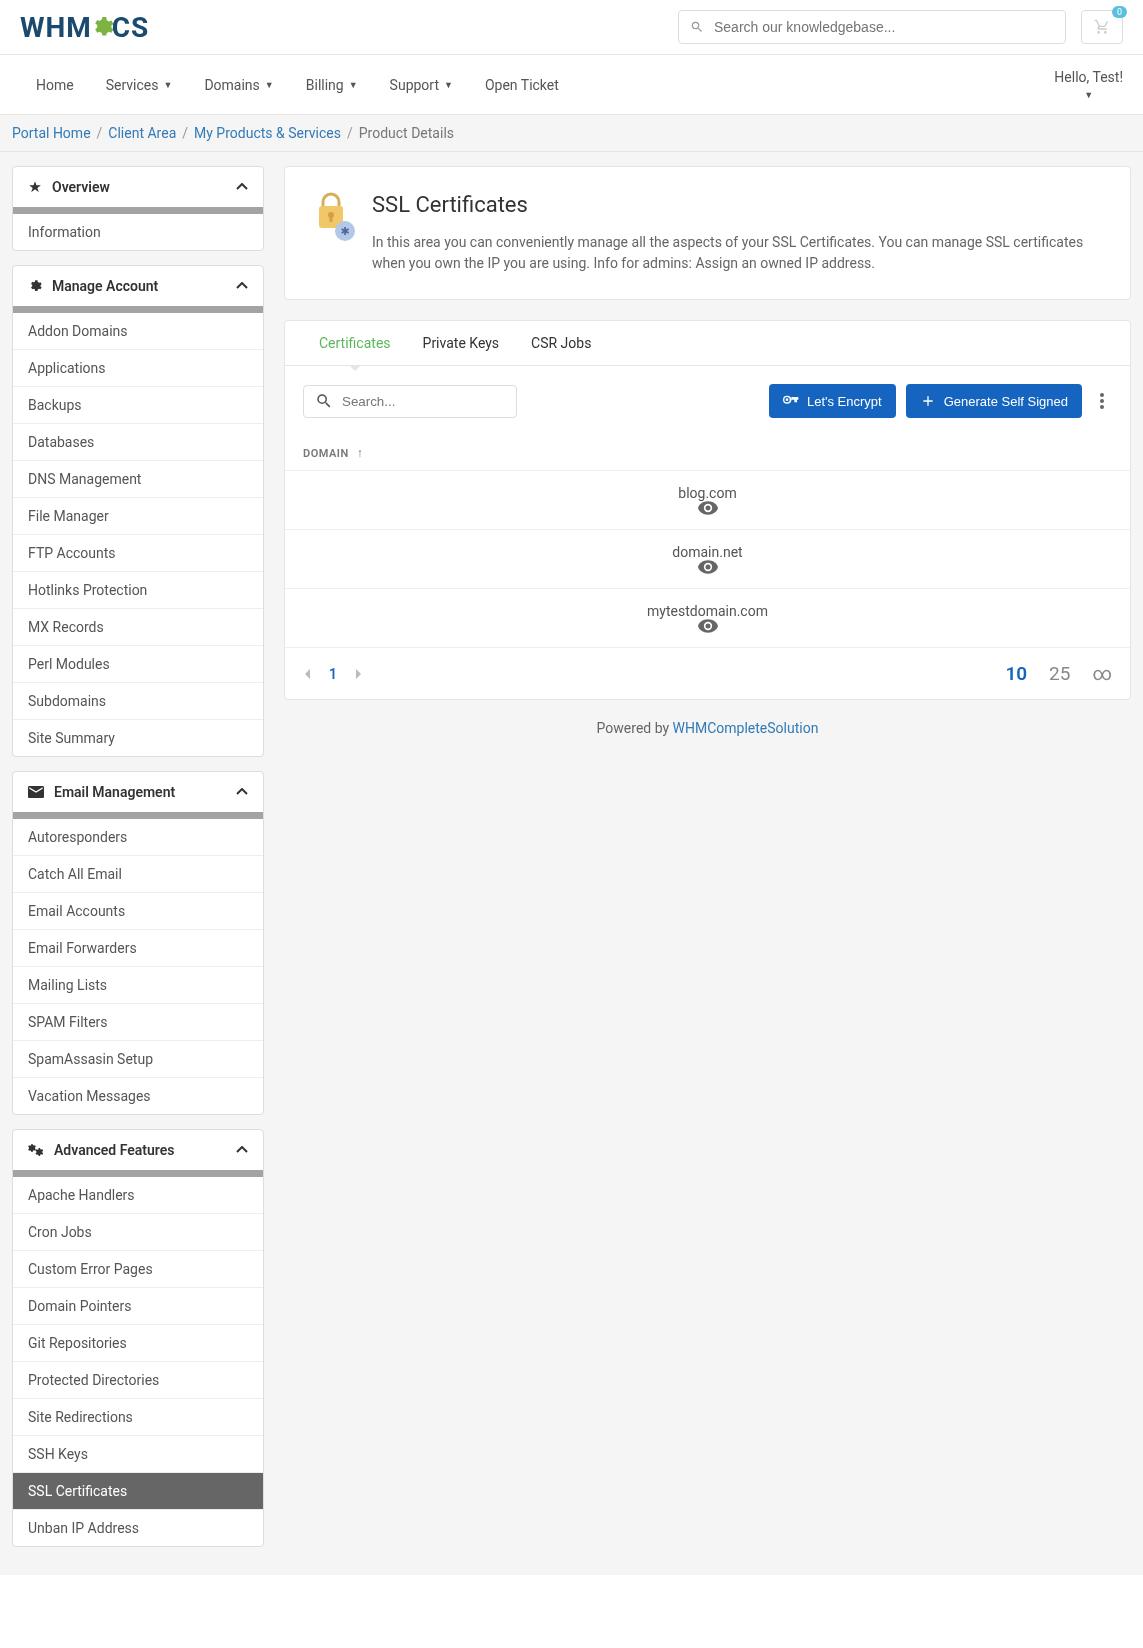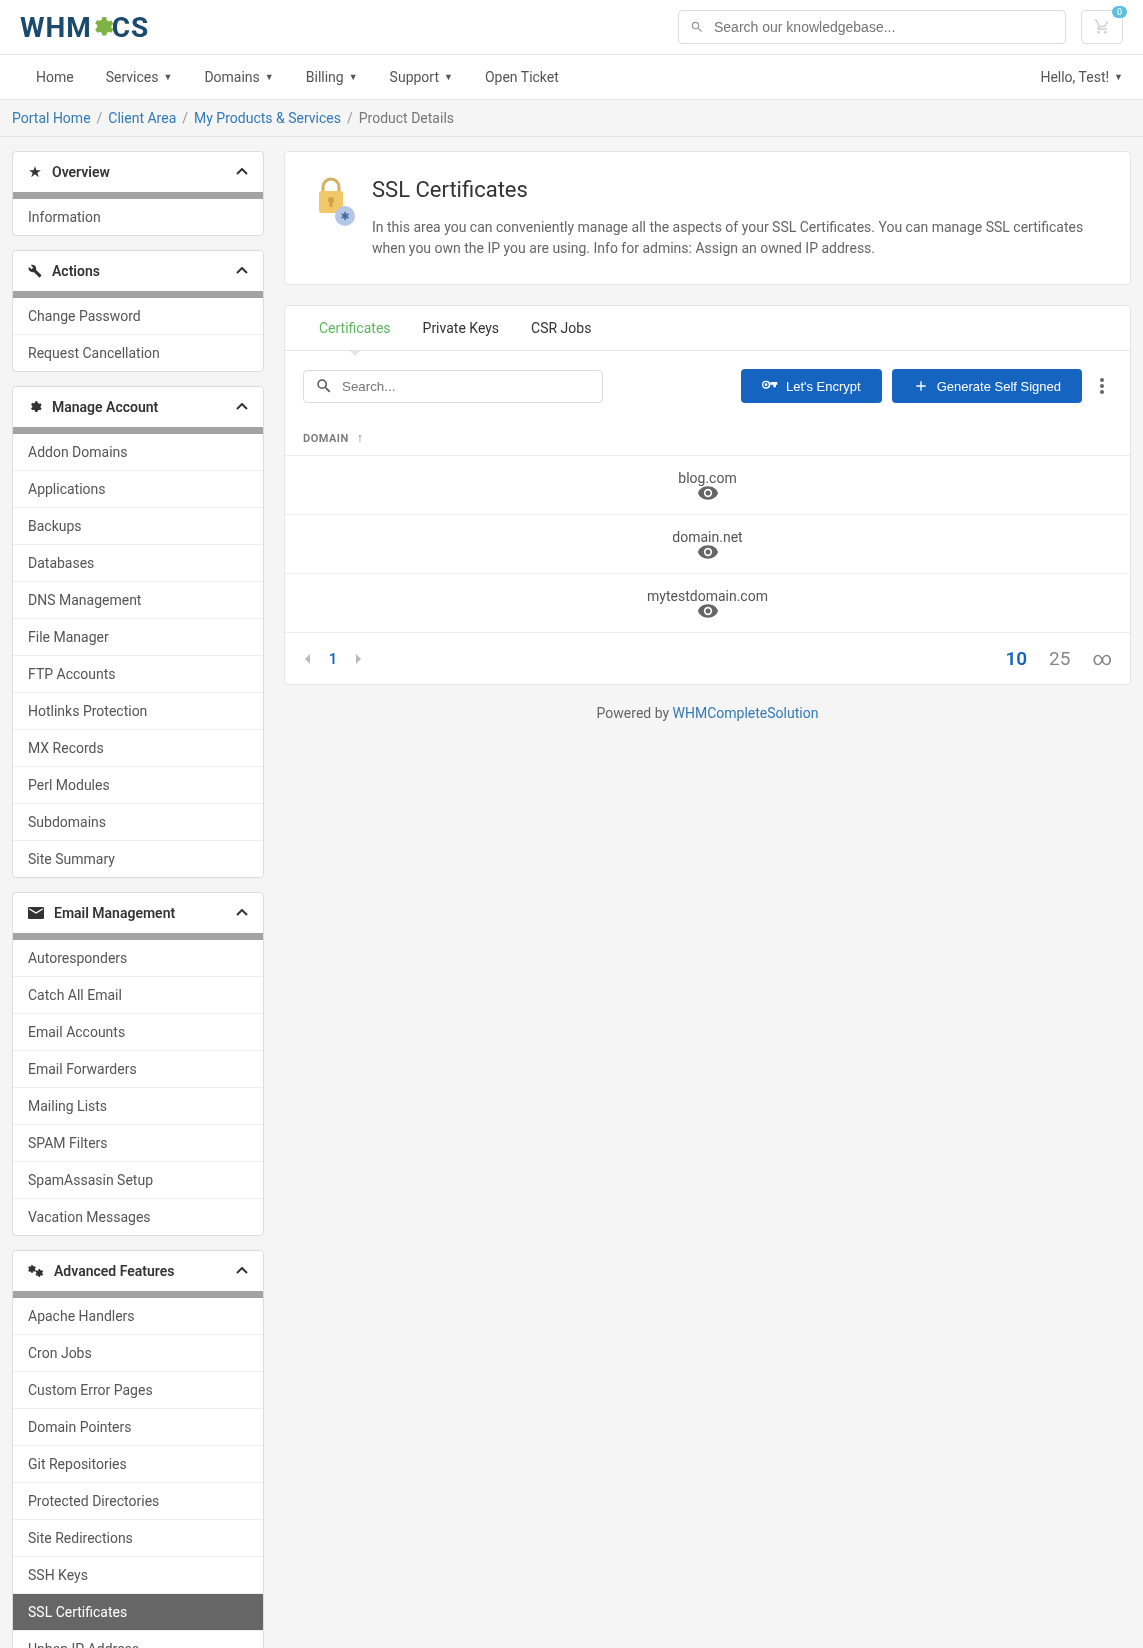--- a/index.html
+++ b/index.html
@@ -15,21 +15,21 @@
 .search-box input { width: 388px; padding: 8px 12px 8px 35px; border: 1px solid #ddd; border-radius: 4px; font-size: 14px; color: #666; }
 .search-box .search-icon { position: absolute; left: 12px; top: 50%; transform: translateY(-50%); color: #999; }
 .cart-btn { position: relative; padding: 8px 12px; border: 1px solid #ddd; border-radius: 4px; background: #fff; color: #ccc; cursor: pointer; }
 .cart-badge { position: absolute; top: -5px; right: -5px; background: #5bc0de; color: #fff; font-size: 9px; padding: 1px 5px; border-radius: 8px; }
 
 
 .main-nav { display: flex; align-items: center; justify-content: space-between; padding: 0 20px; border-bottom: 1px solid #e5e5e5; }
 .nav-left { display: flex; }
 .nav-item { padding: 14px 16px; color: #555; cursor: pointer; display: flex; align-items: center; gap: 5px; }
 .caret { font-size: 9px; }
-.user-menu { padding: 14px 0; color: #555; cursor: pointer; display: flex; align-items: center; gap: 5px; }
+.user-menu { padding: 14px 0; color: #555; cursor: pointer; display: flex; align-items: center; gap: 5px; flex-direction: column; }
 
 
 .breadcrumb { background: #f5f5f5; padding: 10px 12px; font-size: 14px; border-bottom: 1px solid #e5e5e5; }
 .breadcrumb a { color: #337ab7; }
 .breadcrumb .sep { color: #999; margin: 0 6px; }
 .breadcrumb .current { color: #777; }
 
 
 .container { display: flex; gap: 20px; padding: 14px 12px; align-items: flex-start; background: #f5f5f5; }
 .sidebar { width: 252px; flex-shrink: 0; }
@@ -56,24 +56,24 @@
 
 .tabs-card { background: #fff; border: 1px solid #e5e5e5; border-radius: 4px; }
 .tabs { display: flex; border-bottom: 1px solid #e5e5e5; padding: 0 18px; }
 .tab { padding: 14px 16px; cursor: pointer; color: #333; position: relative; }
 .tab.active { color: #5cb85c; }
 .tab.active::after { content: ''; position: absolute; bottom: -6px; left: 50%; transform: translateX(-50%); width: 0; height: 0; border-left: 6px solid transparent; border-right: 6px solid transparent; border-top: 6px solid #e5e5e5; }
 
 .toolbar { display: flex; align-items: center; justify-content: space-between; padding: 18px; gap: 12px; }
 .toolbar-left { display: flex; }
 .table-search { position: relative; }
-.table-search input { width: 300px; padding: 8px 12px 8px 38px; border: 1px solid #ddd; border-radius: 4px; }
+.table-search input { width: 214px; padding: 8px 12px 8px 38px; border: 1px solid #ddd; border-radius: 4px; }
 .table-search .search-icon { position: absolute; left: 12px; top: 50%; transform: translateY(-50%); color: #555; }
 .toolbar-right { display: flex; align-items: center; gap: 10px; }
-.btn { padding: 9px 21px; border-radius: 4px; border: none; cursor: pointer; font-size: 13px; display: flex; align-items: center; gap: 8px; font-weight: 500; }
+.btn { padding: 9px 14px; border-radius: 4px; border: none; cursor: pointer; font-size: 13px; display: flex; align-items: center; gap: 8px; font-weight: 500; }
 .btn-primary { background: #1565c0; color: #fff; }
 .more-btn { padding: 6px 8px; cursor: pointer; color: #666; }
 
 
 .data-table { width: 100%; }
 .table-header { padding: 10px 18px; text-transform: uppercase; font-size: 11px; font-weight: 600; color: #777; letter-spacing: 0.5px; display: flex; align-items: center; gap: 8px; }
 .sort-arrow { font-size: 12px; }
 .table-row { padding: 14px 18px; border-top: 1px solid #eee; display: flex; align-items: center; justify-content: space-between; color: #555; flex-direction: column; }
 .eye-icon { color: #666; cursor: pointer; }
 
@@ -167,39 +167,20 @@
             </span>
             <span>Overview</span>
           </div>
           <span class="chevron">
             <svg width="12" height="8" viewBox="0 0 12 8" fill="none" stroke="currentColor" stroke-width="2">
               <path d="M1 6l5-5 5 5"></path>
             </svg>
           </span>
         </div>
         <div class="panel-item">Information</div>
-      </div>
-      <div class="panel">
-        <div class="panel-header">
-          <div class="panel-header-left">
-            <span>
-              <svg width="14" height="14" viewBox="0 0 24 24" fill="currentColor">
-                <path d="M22.7 19l-9.1-9.1c.9-2.3.4-5-1.5-6.9-2-2-5-2.4-7.4-1.3L9 6 6 9 1.6 4.7C.4 7.1.9 10.1 2.9 12.1c1.9 1.9 4.6 2.4 6.9 1.5l9.1 9.1c.4.4 1 .4 1.4 0l2.3-2.3c.5-.4.5-1.1.1-1.4z"></path>
-              </svg>
-            </span>
-            <span>Actions</span>
-          </div>
-          <span class="chevron">
-            <svg width="12" height="8" viewBox="0 0 12 8" fill="none" stroke="currentColor" stroke-width="2">
-              <path d="M1 6l5-5 5 5"></path>
-            </svg>
-          </span>
-        </div>
-        <div class="panel-item">Change Password</div>
-        <div class="panel-item">Request Cancellation</div>
       </div>
       <div class="panel">
         <div class="panel-header">
           <div class="panel-header-left">
             <span>
               <svg width="14" height="14" viewBox="0 0 24 24" fill="currentColor">
                 <path d="M12 8a4 4 0 100 8 4 4 0 000-8zm9.4 4c0-.5 0-.9-.1-1.3l2.1-1.6-2-3.5-2.5 1a7.6 7.6 0 00-2.2-1.3L16.3 2h-4l-.4 2.6a7.6 7.6 0 00-2.2 1.3l-2.5-1-2 3.5 2.1 1.6a7.7 7.7 0 000 2.6l-2.1 1.6 2 3.5 2.5-1a7.6 7.6 0 002.2 1.3l.4 2.6h4l.4-2.6a7.6 7.6 0 002.2-1.3l2.5 1 2-3.5-2.1-1.6c.1-.4.1-.9.1-1.3z"></path>
               </svg>
             </span>
             <span>Manage Account</span>

